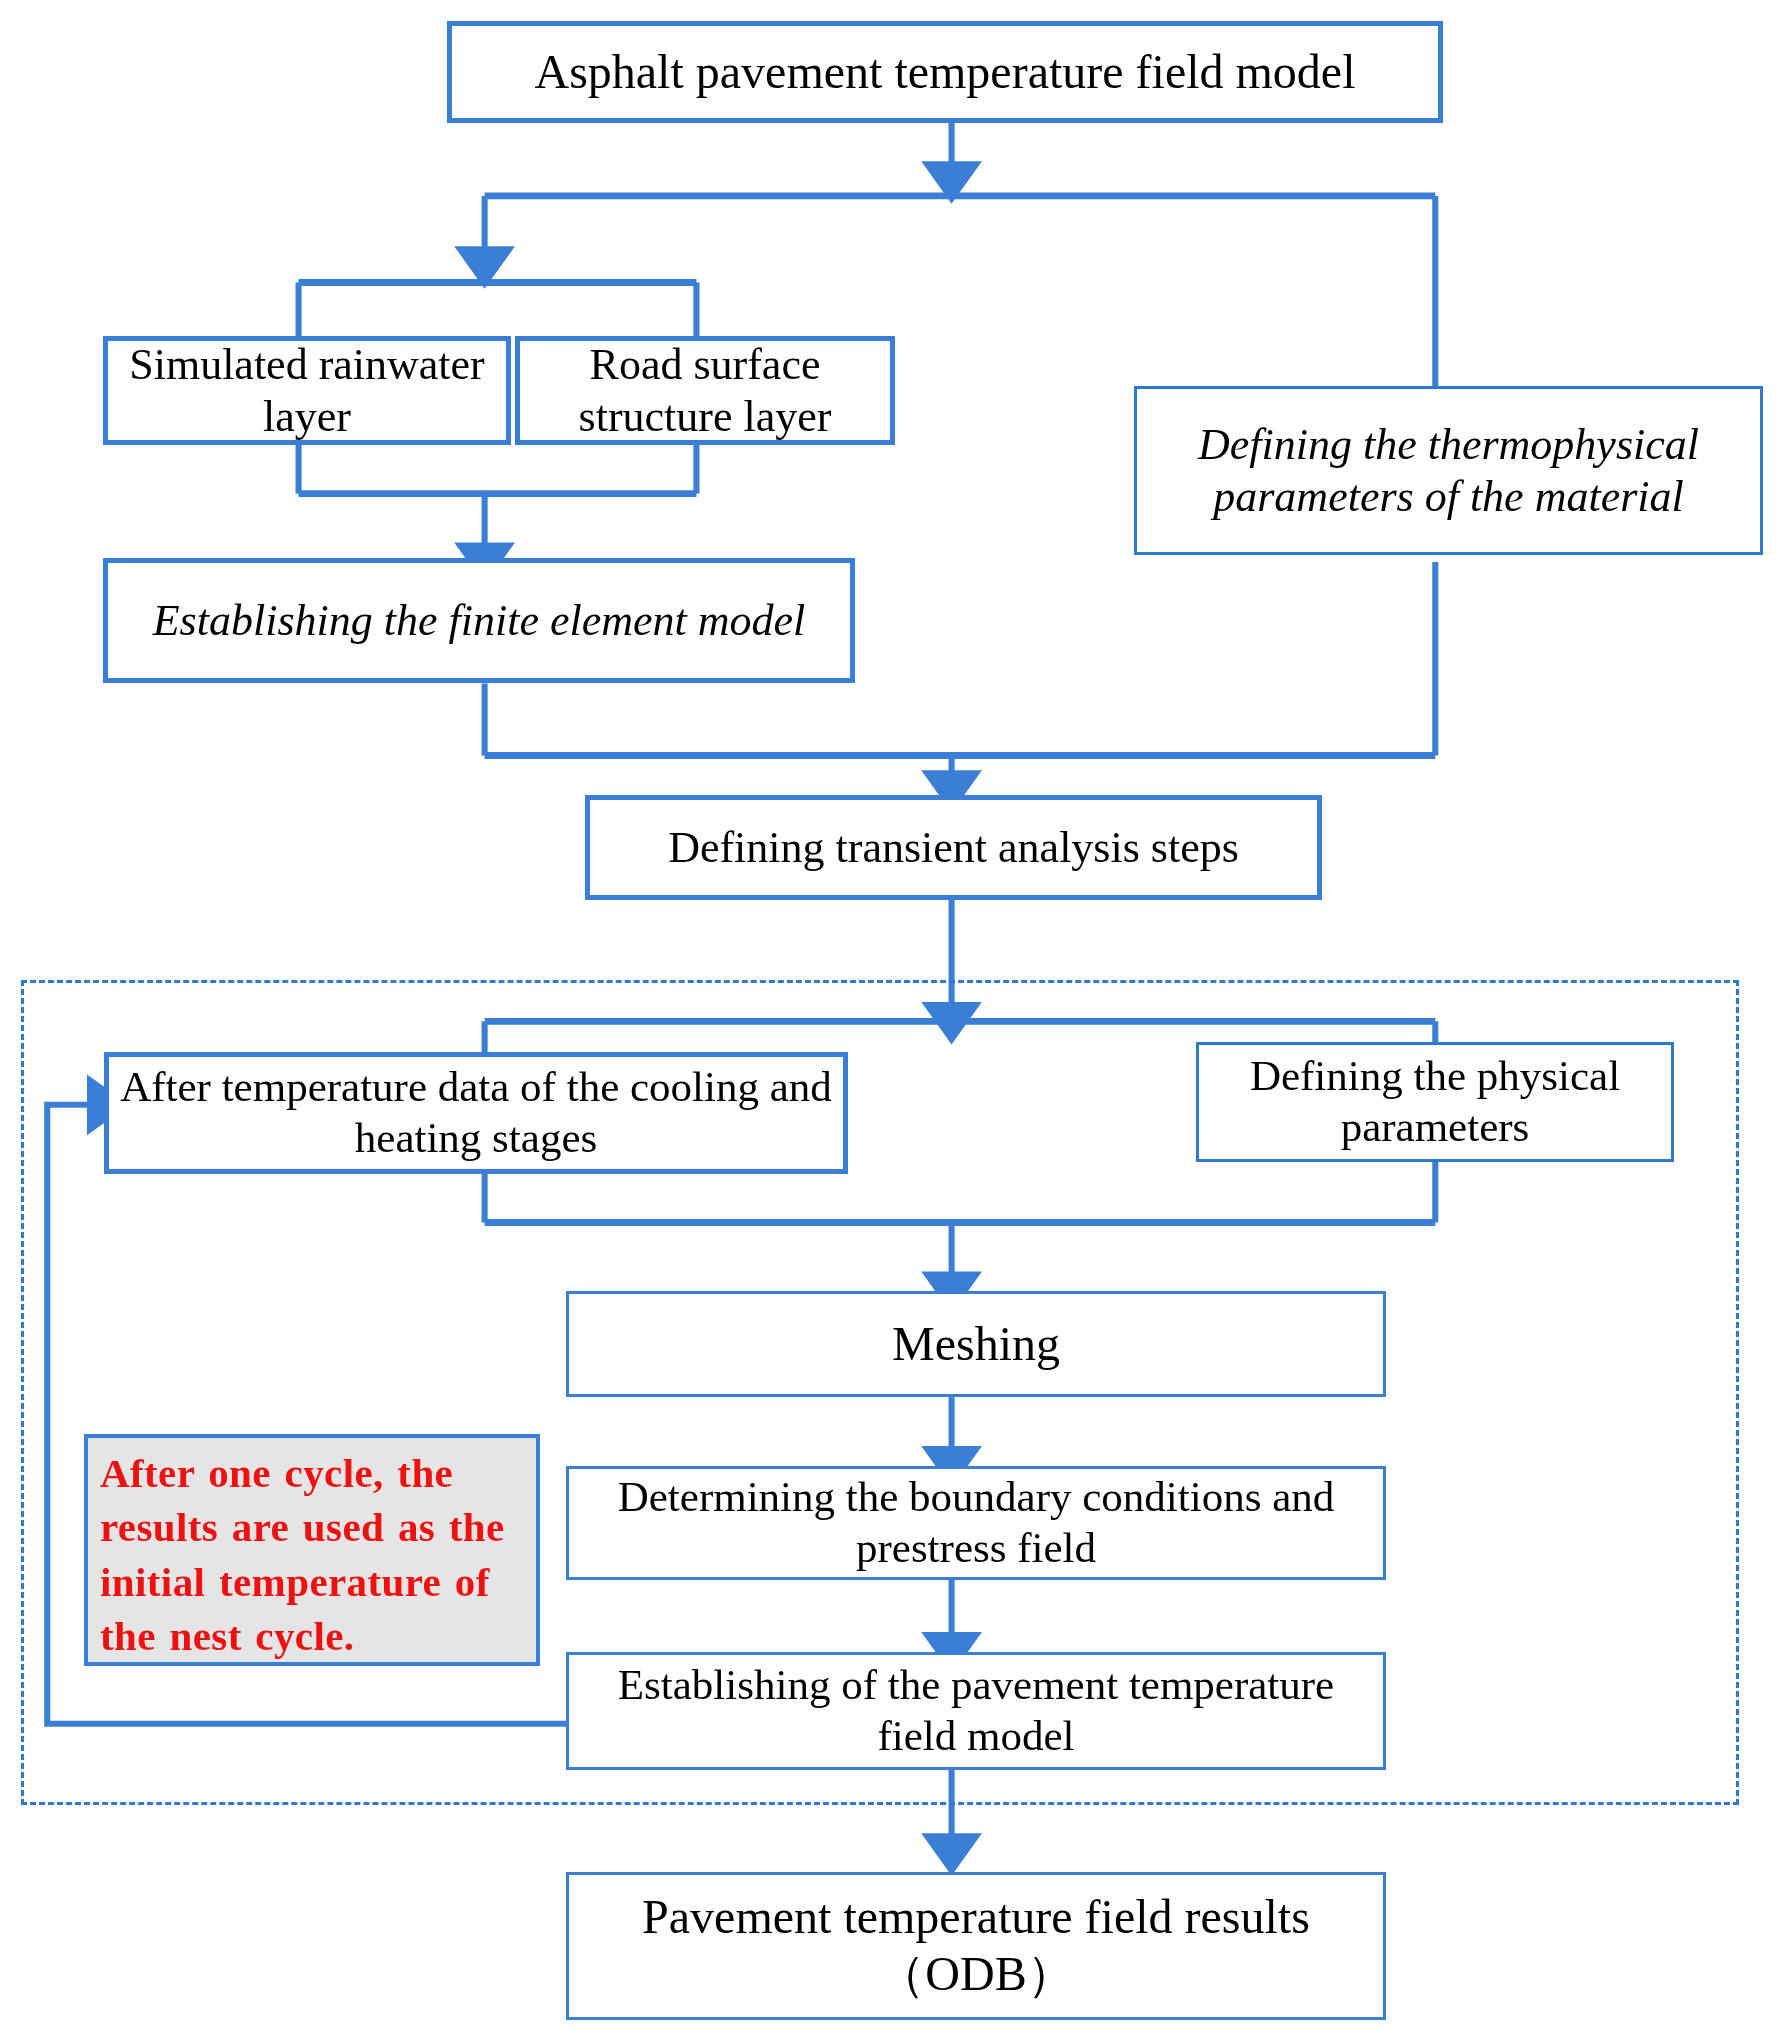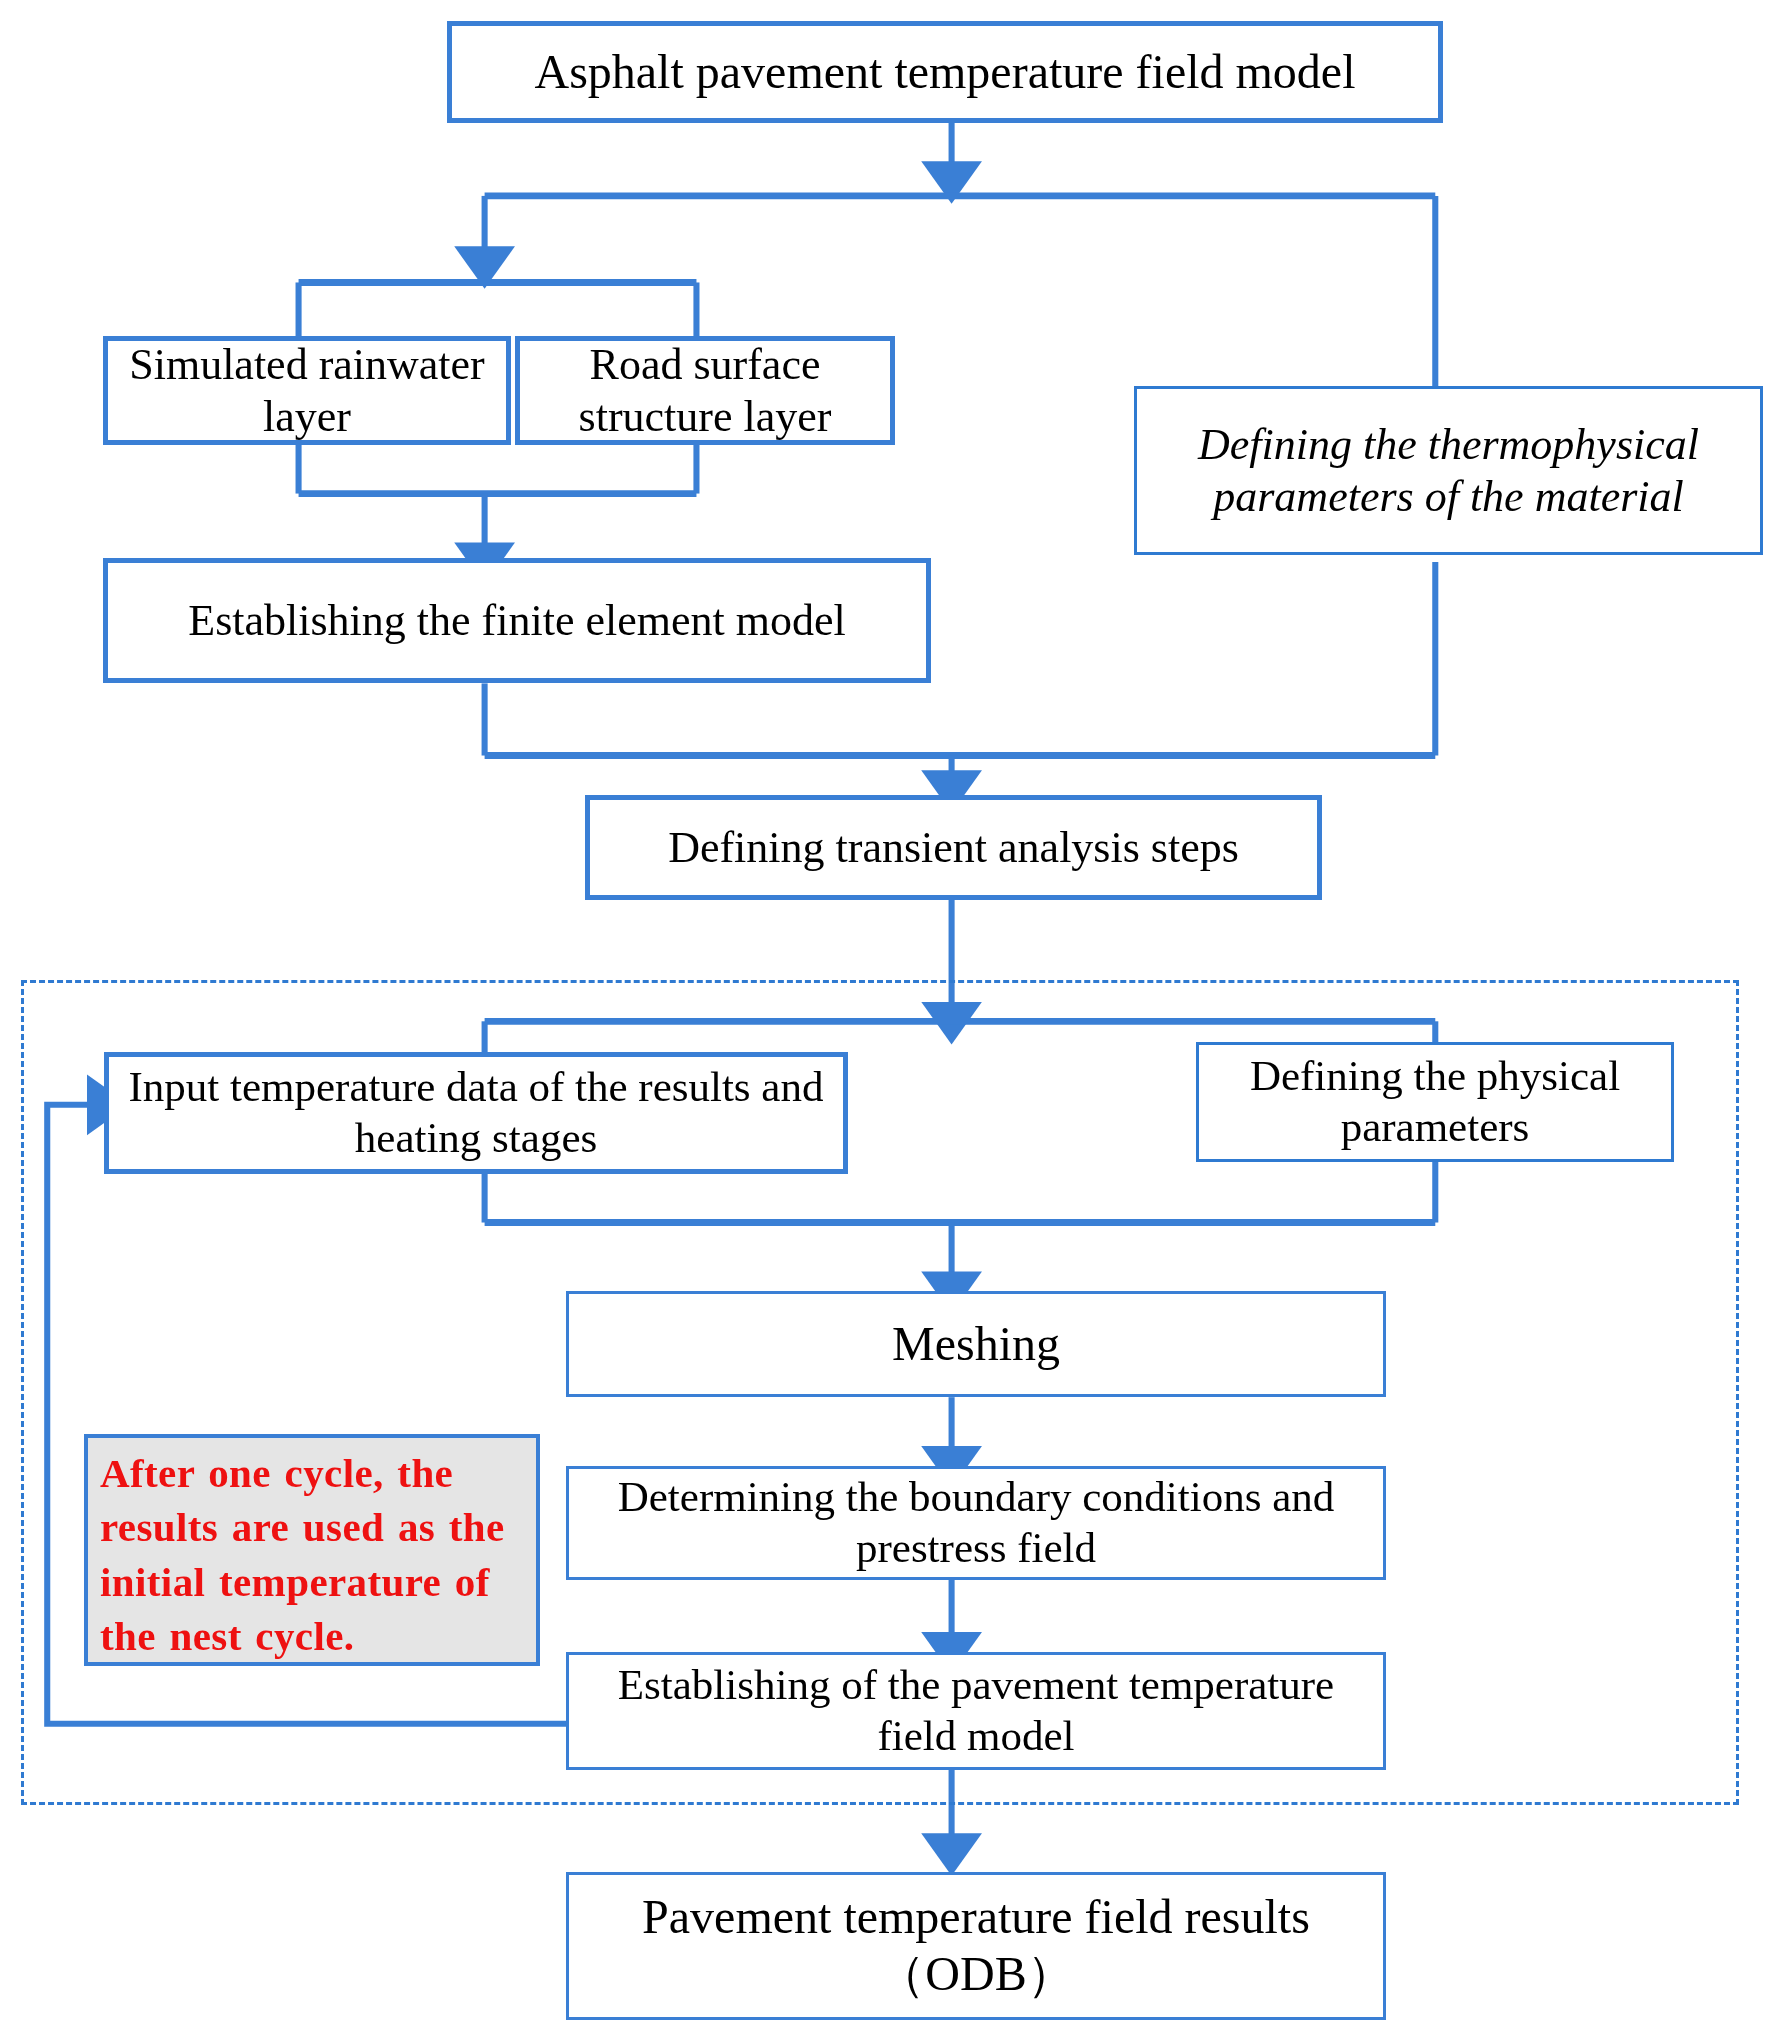--- a/index.html
+++ b/index.html
@@ -143,30 +143,30 @@
   </div>
 
   <div class="node b-thick fs-58" style="left:515px; top:336px; width:380px; height:109px;">
     <span class="lbl">Road surface structure layer</span>
   </div>
 
   <div class="node b-thin fs-58" style="left:1134px; top:386px; width:629px; height:169px;font-style:italic;">
     <span class="lbl">Defining the thermophysical parameters of the material</span>
   </div>
 
-  <div class="node b-thick fs-58" style="left:103px; top:558px; width:828px; height:125px;">
+  <div class="node b-thick fs-58" style="left:103px; top:558px; width:752px; height:125px;font-style:italic;">
     <span class="lbl">Establishing the finite element model</span>
   </div>
 
   <div class="node b-thick fs-58" style="left:585px; top:795px; width:737px; height:105px;">
     <span class="lbl">Defining transient analysis steps</span>
   </div>
 
   <div class="node b-thick fs-56" style="left:104px; top:1052px; width:744px; height:122px;">
-    <span class="lbl">Input temperature data of the results and heating stages</span>
+    <span class="lbl">After temperature data of the cooling and heating stages</span>
   </div>
 
   <div class="node b-thin fs-56" style="left:1185px; top:1042px; width:478px; height:120px;margin-left:11px;">
     <span class="lbl">Defining the physical parameters</span>
   </div>
 
   <div class="node b-mid fs-62" style="left:566px; top:1291px; width:820px; height:106px;">
     <span class="lbl">Meshing</span>
   </div>
 

